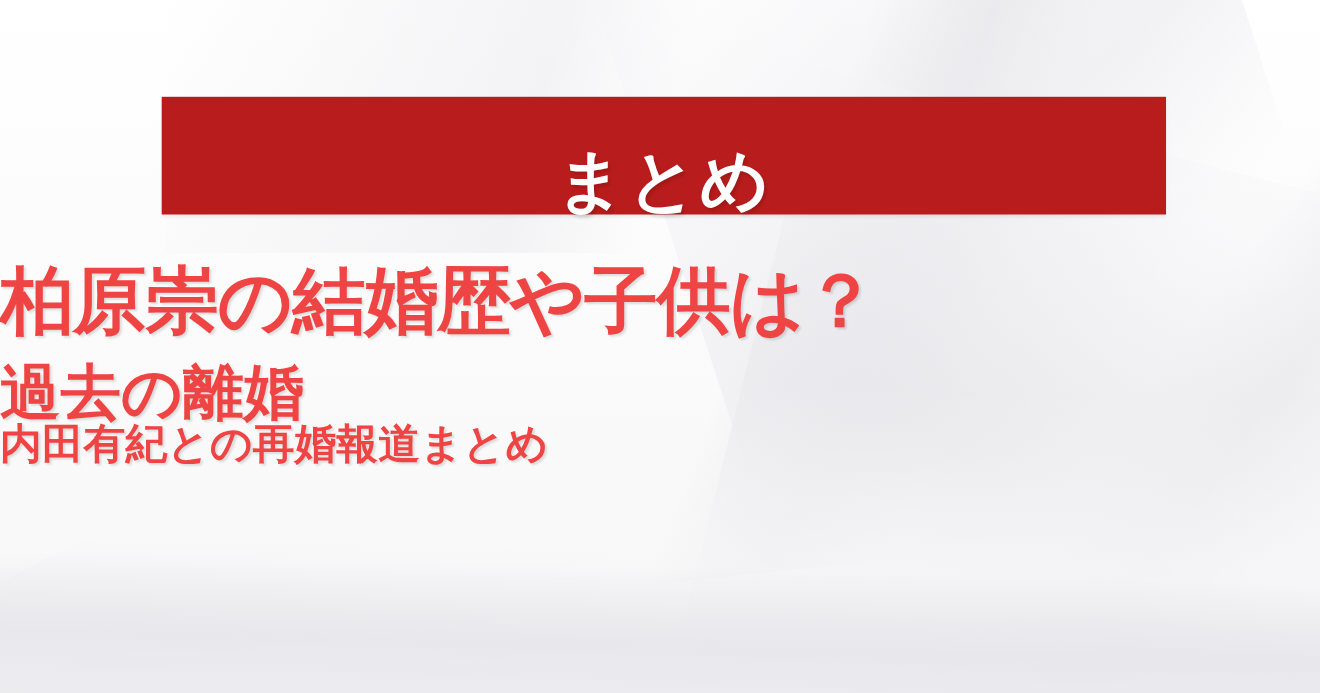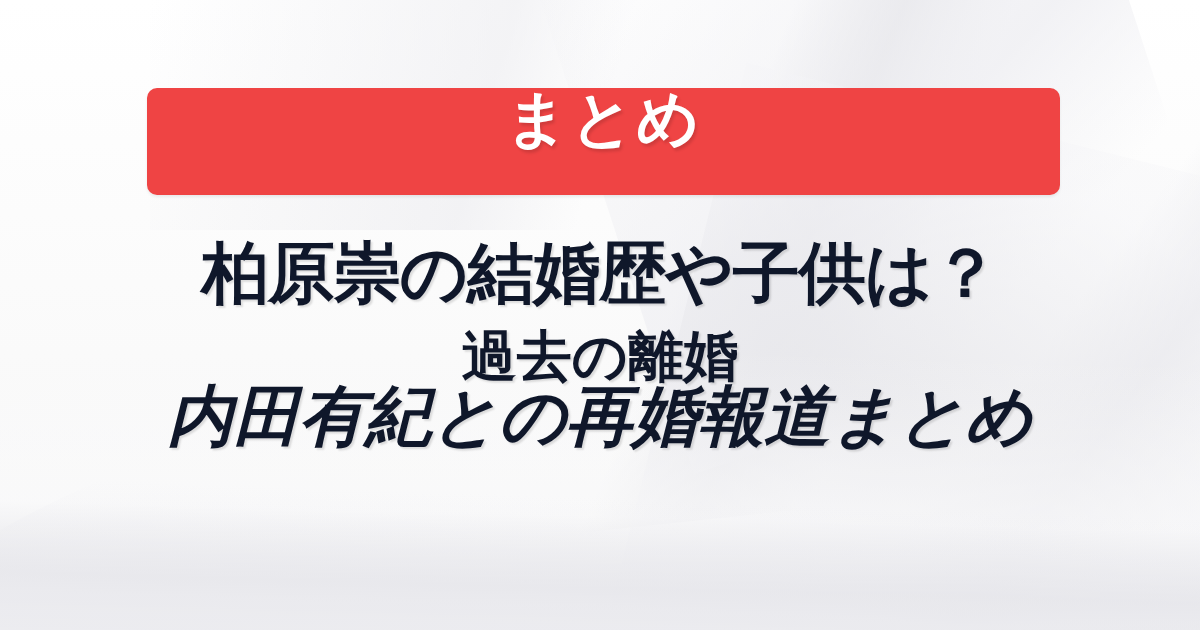--- a/index.html
+++ b/index.html
@@ -132,45 +132,43 @@
     width: 1200px;
     height: 630px;
   }
 
   .banner {
     position: absolute;
     left: 147px;
     top: 88px;
     width: 913px;
     height: 107px;
-    background: #ef4444;
+    background: #b91c1c;
     display: flex;
-    align-items: flex-start;
+    align-items: flex-end;
     justify-content: center;
     box-shadow: 0 2px 3px rgba(0,0,0,0.07);
-    border-radius: 10px;
   }
 
   .banner-label {
     color: #ffffff;
     font-size: 62px;
     font-weight: bold;
     letter-spacing: 2px;
     line-height: 1;
     text-shadow: 2px 3px 3px rgba(0,0,0,0.13);
     white-space: nowrap;
   }
 
   .title-block {
     position: absolute;
     left: 0;
     top: 240px;
     width: 1200px;
-    text-align: center;
-    color: #0f172a;
+    color: #ef4444;
   }
 
   .title-line {
     font-weight: bold;
     line-height: 1.0;
     white-space: nowrap;
     text-shadow: 2px 2px 2px rgba(0,0,0,0.12);
   }
 
   .title-line-1 {
@@ -178,23 +176,22 @@
     letter-spacing: -1px;
     margin-bottom: 22px;
   }
 
   .title-line-2 {
     font-size: 55px;
     letter-spacing: 0px;
   }
 
   .title-line-3 {
-    font-size: 66px;
+    font-size: 38px;
     letter-spacing: 0px;
-    font-style: italic;
   }
 </style>
 </head>
 <body>
 
 <div id="eyecatch">
 
   <div class="bg-layer bg-base"></div>
   <div class="bg-layer swoosh-a"></div>
   <div class="bg-layer swoosh-g"></div>

